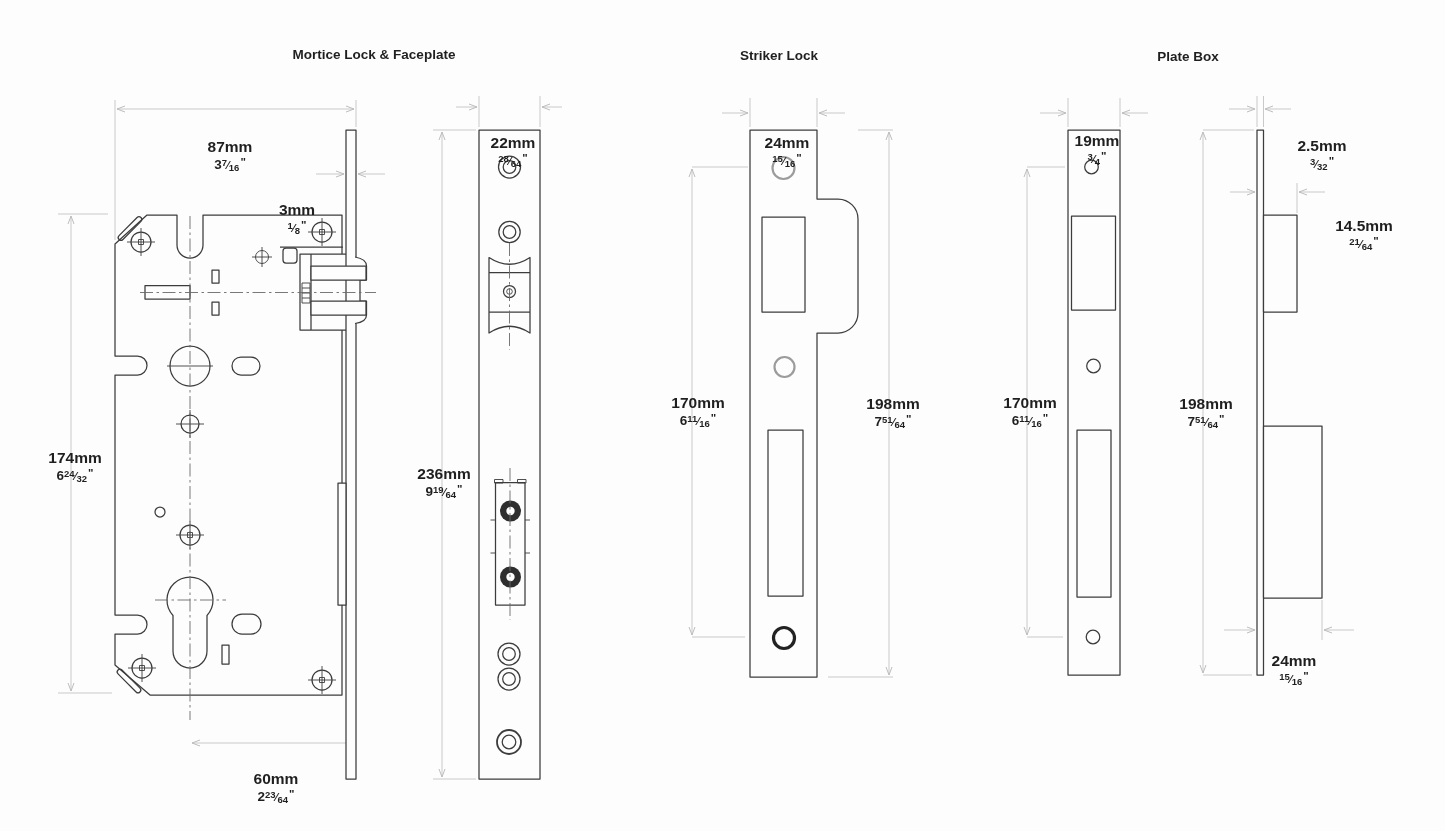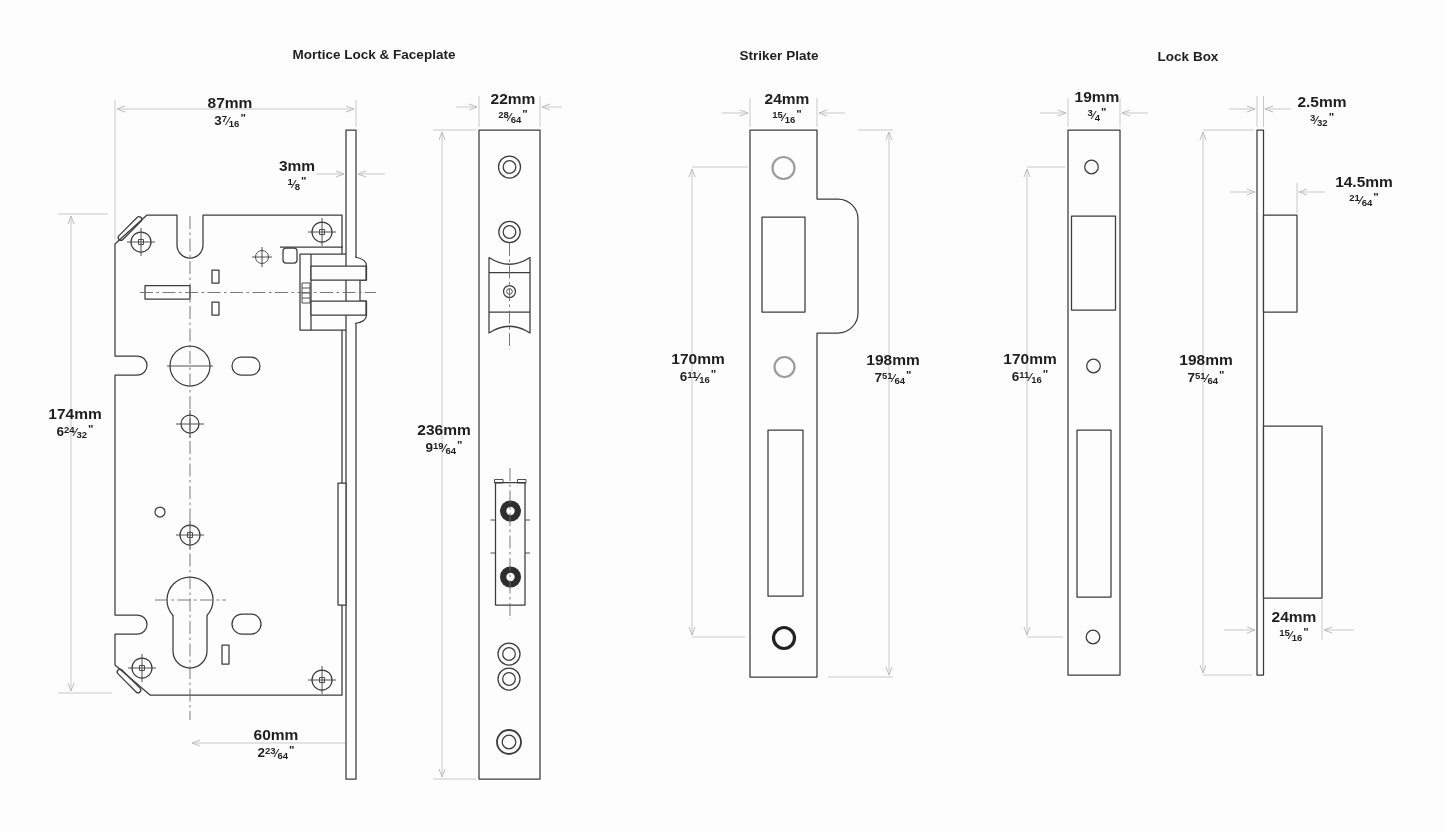--- a/index.html
+++ b/index.html
@@ -1,21 +1,21 @@
 <!DOCTYPE html>
 <html><head>
 <meta charset="utf-8">
 <style>
   html,body{margin:0;padding:0;}
   body{font-family:"Liberation Sans", sans-serif; background:#fdfdfd;}
   .canvas{position:relative;width:1445px;height:831px;background:#fdfdfd;overflow:hidden;}
   .canvas svg{position:absolute;left:0;top:0;}
   .title{position:absolute;transform:translateX(-50%);font-size:13.5px;font-weight:600;color:#1f1f1f;white-space:nowrap;}
   .dim{position:absolute;transform:translateX(-50%);text-align:center;color:#1f1f1f;line-height:1.05;white-space:nowrap;}
-  .dim .mm{font-size:15.5px;font-weight:700;}
+  .dim .mm{font-size:15.5px;font-weight:700;margin-top:44px;}
   .dim .fr{font-size:13.5px;font-weight:700;margin-top:1px;}
   .dim .fr sup{font-size:9.5px;vertical-align:3.5px;line-height:0;}
   .dim .fr sub{font-size:9.5px;vertical-align:-1.5px;line-height:0;}
   .dim .fr .sl{font-size:11px;}
   .dim .fr .inch{font-size:11.5px;vertical-align:3px;margin-left:1px;}
 </style>
 </head>
 <body>
 
 <div class="canvas">
@@ -253,22 +253,22 @@
   <g stroke="#6a6a6a" stroke-width="0.9" fill="none" stroke-dasharray="13 3.5 2.5 3.5">
     <line x1="190" y1="216" x2="190" y2="720"></line>
     <line x1="140" y1="292.5" x2="376" y2="292.5"></line>
     <line x1="155" y1="600" x2="226" y2="600"></line>
     <line x1="509.5" y1="243" x2="509.5" y2="350"></line>
     <line x1="510" y1="468" x2="510" y2="620"></line>
   </g>
 </svg>
 
 <div class="title" style="left:374px;top:47px">Mortice Lock &amp; Faceplate</div>
-<div class="title" style="left:779px;top:48px">Striker Plate</div>
-<div class="title" style="left:1188px;top:49px">Lock Box</div>
+<div class="title" style="left:779px;top:48px">Striker Lock</div>
+<div class="title" style="left:1188px;top:49px">Plate Box</div>
 
 <div class="dim" style="left:230px;top:95px">
   <div class="mm">87mm</div>
   <div class="fr"><span>3</span><sup>7</sup><span class="sl">⁄</span><sub>16</sub><span class="inch">"</span></div>
 </div>
 
 <div class="dim" style="left:297px;top:158px">
   <div class="mm">3mm</div>
   <div class="fr"><span></span><sup>1</sup><span class="sl">⁄</span><sub>8</sub><span class="inch">"</span></div>
 </div>

